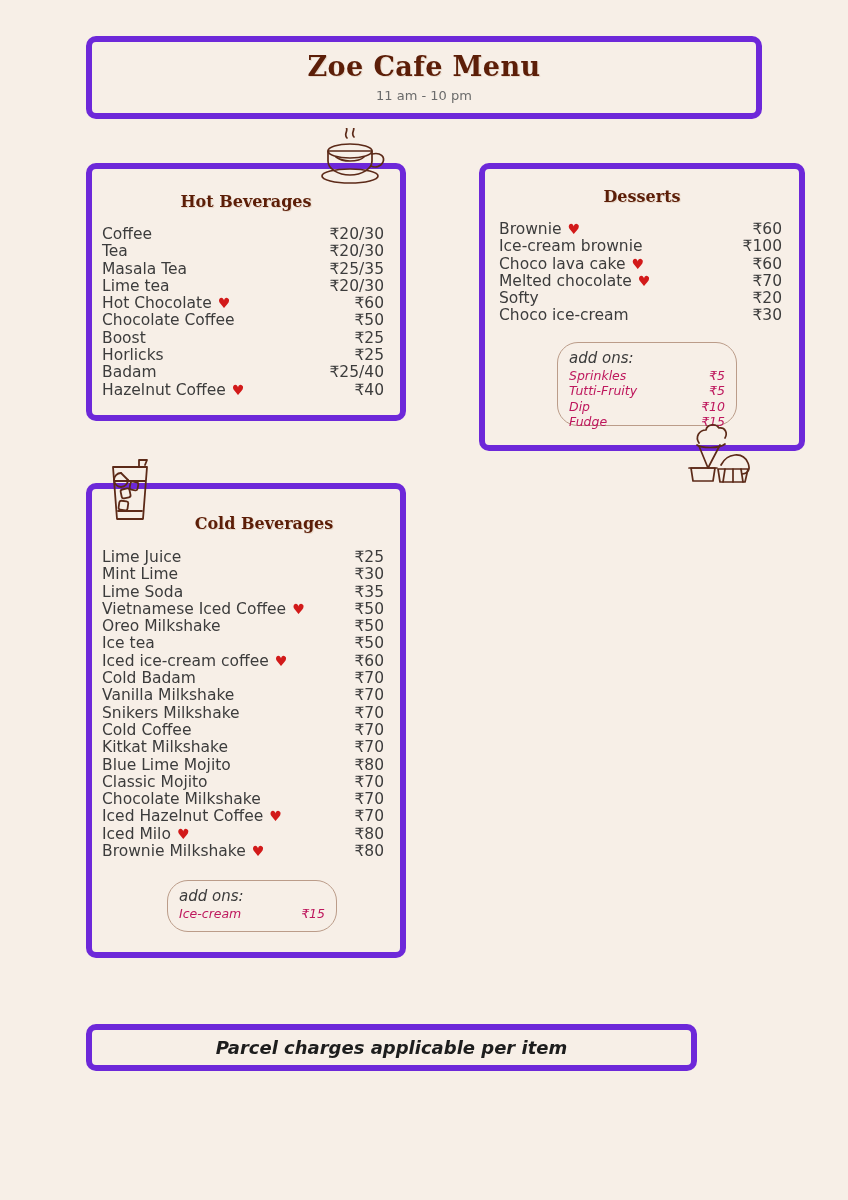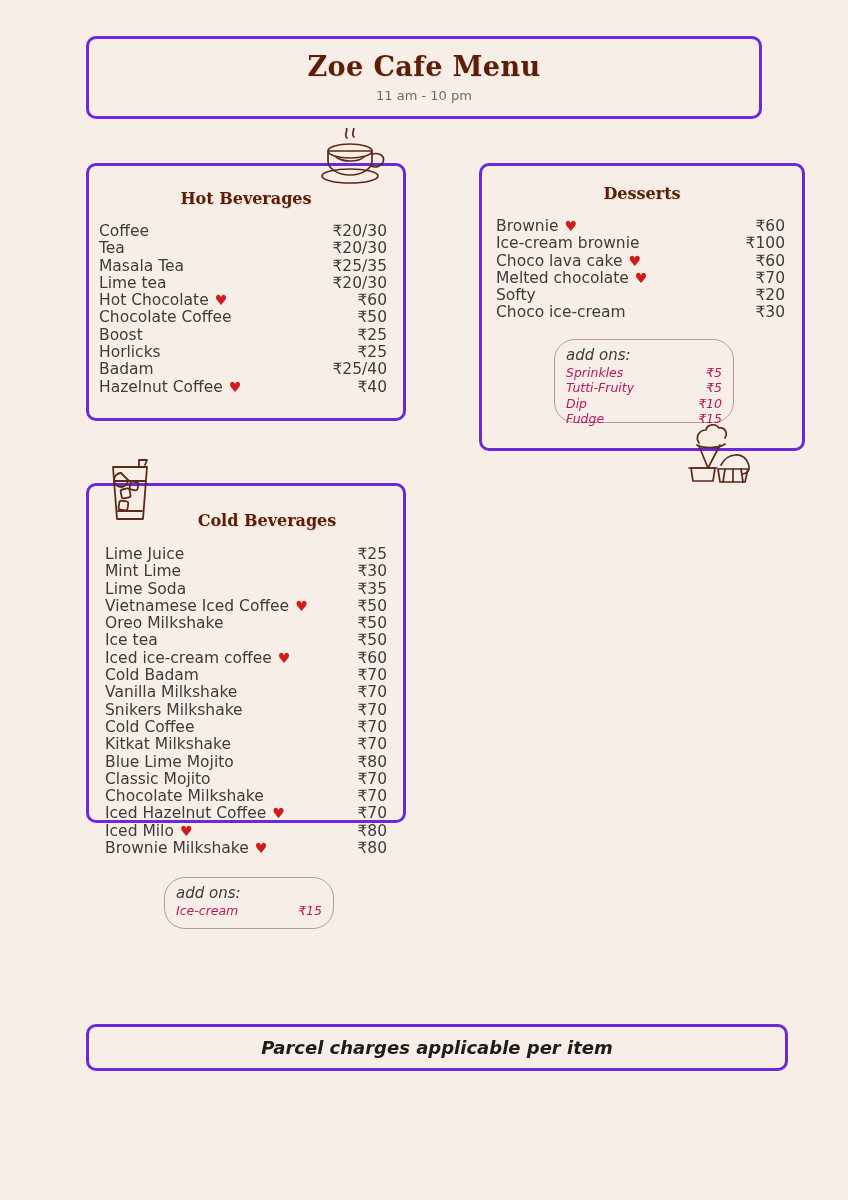--- a/index.html
+++ b/index.html
@@ -19,21 +19,21 @@
   .page {
     position: relative;
     width: 848px;
     height: 1200px;
   }
 
   
   .card {
     position: absolute;
     background: #f7efe7;
-    border: 3px solid #6d28d9;
+    border: 6px solid #6d28d9;
     border-radius: 10px;
     box-sizing: border-box;
   }
 
   
   #header-card {
     left: 86px;
     top: 36px;
     width: 676px;
     height: 83px;
@@ -69,22 +69,21 @@
     left: 438px;
     top: 163px;
     width: 326px;
     height: 288px;
     margin-left: 41px;
   }
   #cold-card {
     left: 86px;
     top: 483px;
     width: 320px;
-    height: 340px;
-    padding-left: 6px;
+    height: 475px;
   }
 
   .section-head {
     font-family: "DejaVu Serif", serif;
     font-weight: bold;
     font-size: 16px;
     color: #5c1e08;
     text-align: center;
     text-shadow: 1px 1px 0 #e8d9cb;
     line-height: 1;
@@ -164,21 +163,21 @@
     position: absolute;
   }
   #coffee-cup-icon { left: 314px; top: 128px; }
   #icecream-cupcake-icon { left: 685px; top: 421px; }
   #cold-glass-icon { left: 99px; top: 451px; }
 
   
   #footer-card {
     left: 86px;
     top: 1024px;
-    width: 702px;
+    width: 611px;
     height: 47px;
     display: flex;
     align-items: center;
     justify-content: center;
   }
   .footer-note {
     font-weight: bold;
     font-style: italic;
     font-size: 18px;
     color: #1d1d1d;

